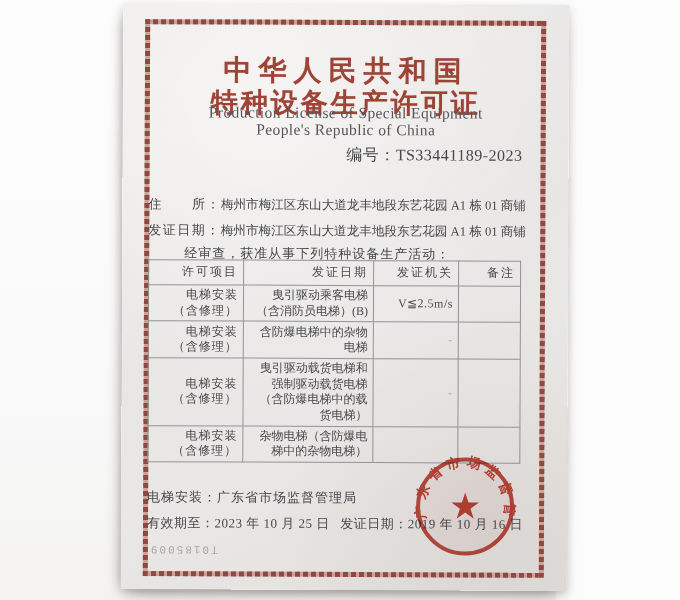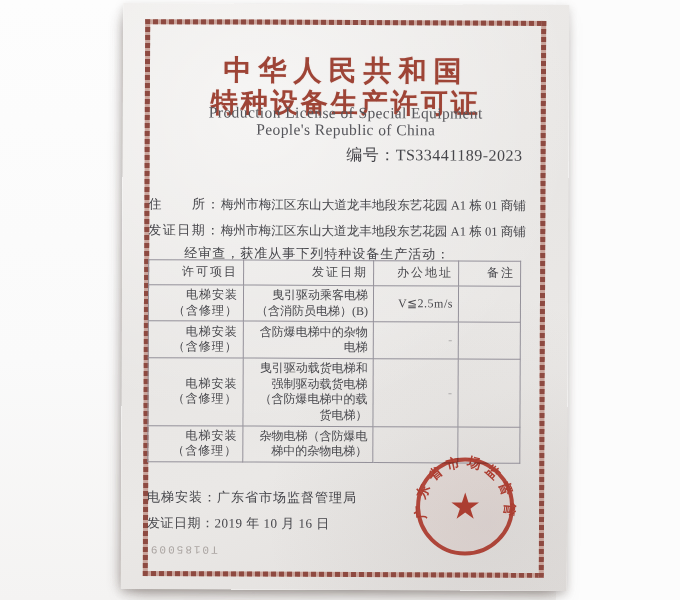--- a/index.html
+++ b/index.html
@@ -103,21 +103,21 @@
       <colgroup>
           <col class="c1">
           <col class="c2">
           <col class="c3">
           <col class="c4">
         </colgroup>
       <tbody>
           <tr class="hdr">
         <th>许可项目</th>
         <th>发证日期</th>
-        <th>办公地址</th>
+        <th>发证机关</th>
         <th>备注</th>
       </tr>
       <tr class="r1">
         <td class="item">
               <span>电梯安装</span>
               <span>（含修理）</span>
             </td>
         <td class="sub">曳引驱动乘客电梯（含消防员电梯）(B)</td>
         <td class="param">V≦2.5m/s</td>
         <td class="note"></td>
@@ -151,20 +151,23 @@
       </tr>
     </tbody>
       </table>
 
     <div class="abs issuer">
       <span class="lbl">电梯安装：</span><span>广东省市场监督管理局</span>
     </div>
 
     <div class="abs dates">
       <span>
+        <span>有效期至：</span><span>2023 年 10 月 25 日</span>
+      </span>
+      <span>
         <span>发证日期：</span><span>2019 年 10 月 16 日</span>
       </span>
     </div>
 
     <div class="abs faint-serial">T0185009</div>
 
     <svg class="abs seal" viewBox="0 0 104 104" width="104" height="104">
       <circle cx="52" cy="52" r="47" fill="rgba(198,62,45,0.05)" stroke="#c23a2b" stroke-width="4" opacity="0.95"></circle>
       <path id="sealArc" d="M 14.4 65.7 A 40 40 0 1 1 89.6 65.7" fill="none"></path>
       <text font-size="13.5" fill="#c23a2b" letter-spacing="5.5" font-weight="bold">

